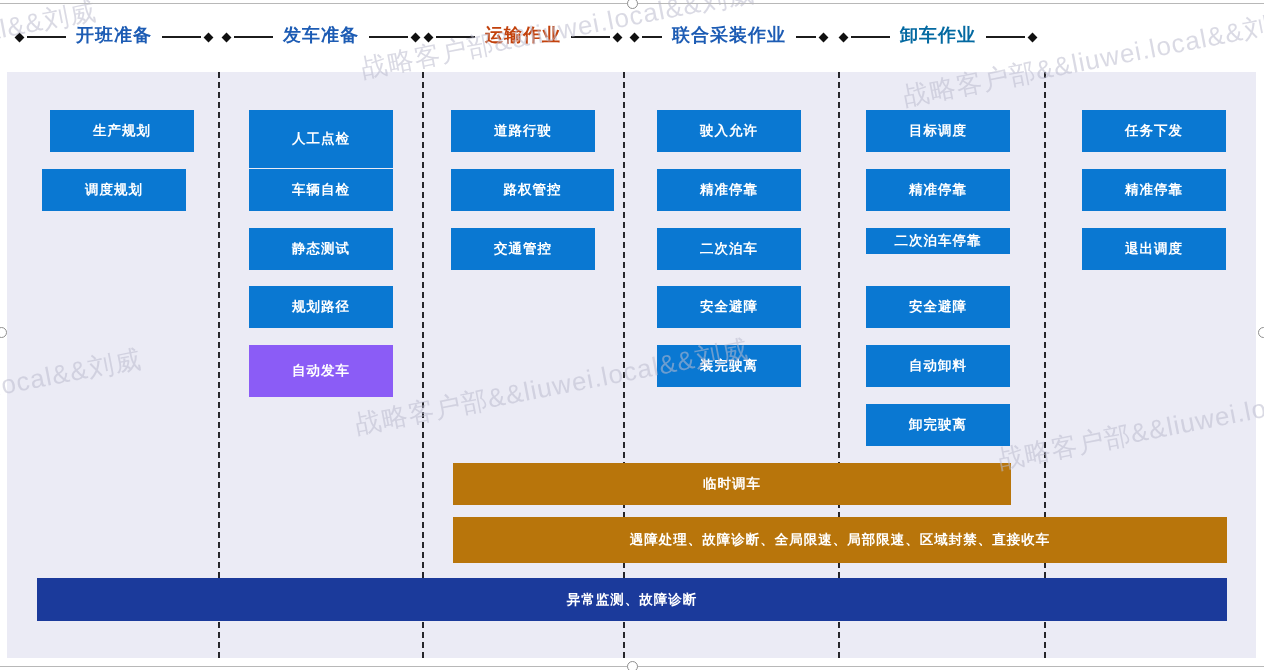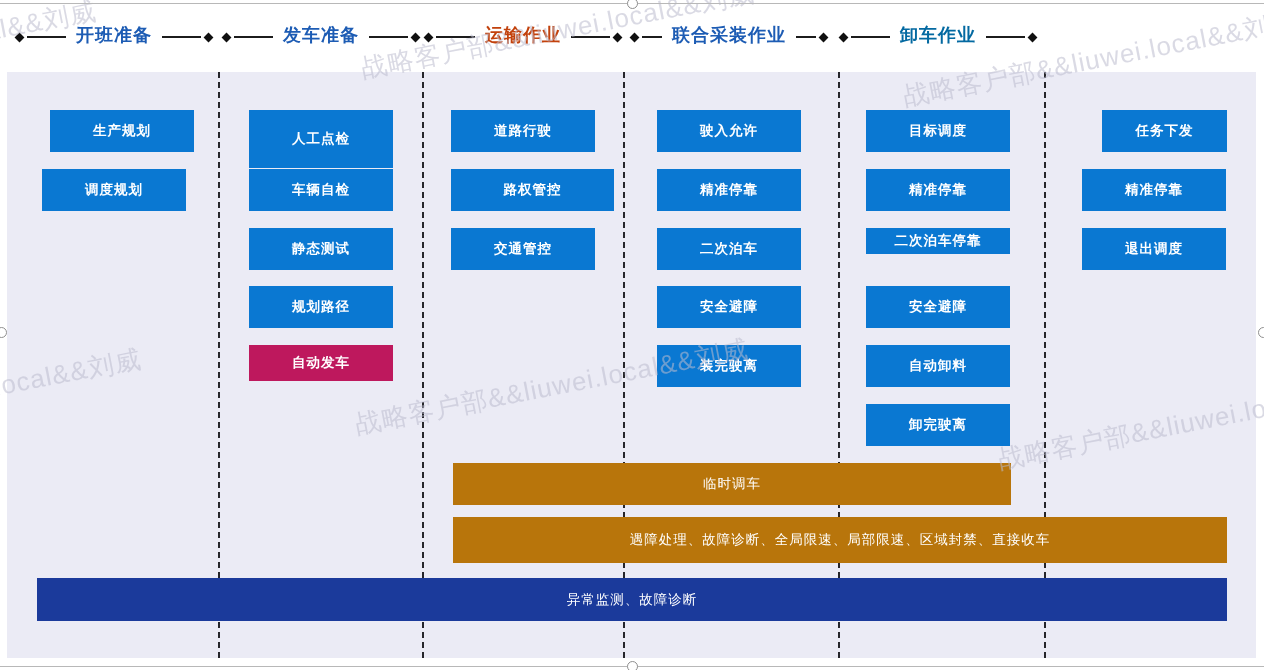--- a/index.html
+++ b/index.html
@@ -13,21 +13,21 @@
   .stage .ln{flex:1;height:2px;background:#1c1c1c;margin-bottom:10px;}
   .stage .diamond{width:7px;height:7px;background:#101010;transform:rotate(45deg);margin-bottom:7px;flex:0 0 auto;}
   .stage .dgapL{margin-right:4px;} .stage .dgapR{margin-left:4px;}
   .stage-label{font-size:18px;font-weight:bold;line-height:1;margin:0 10px 4px 10px;white-space:nowrap;letter-spacing:1px;}
   .task{
     position:absolute;display:flex;align-items:center;justify-content:center;
     color:#fff;font-size:13.5px;font-weight:bold;letter-spacing:1px;z-index:3;white-space:nowrap;
   }
   .bar{
     position:absolute;display:flex;align-items:center;justify-content:center;
-    color:#fff;font-size:13.5px;font-weight:normal;letter-spacing:1px;z-index:4;white-space:nowrap;
+    color:#fff;font-size:13.5px;font-weight:bold;letter-spacing:1px;z-index:4;white-space:nowrap;
   }
   .wm{
     position:absolute;font-size:26px;letter-spacing:1px;color:rgba(188,188,206,0.55);
     white-space:nowrap;transform:rotate(-11deg);transform-origin:0 0;z-index:8;pointer-events:none;
   }
   .slideline{position:absolute;left:0;width:1264px;height:1px;background:#b8b8b8;z-index:9;}
   .handle{
     position:absolute;width:11px;height:11px;box-sizing:border-box;background:#fff;
     border:1.5px solid #8f8f8f;border-radius:50%;z-index:10;
   }
@@ -76,36 +76,36 @@
       <div class="stage-label" style="color: #0369a1;">卸车作业</div>
       <div class="ln"></div>
       <div class="diamond dgapR"></div>
     </div>
     <div class="task" style="left: 42px; top: 110px; width: 144px; height: 42px; background: rgb(10, 120, 210); margin-left: 8px;">生产规划</div>
     <div class="task" style="left: 42px; top: 169px; width: 144px; height: 42px; background: rgb(10, 120, 210);">调度规划</div>
     <div class="task" style="left: 249px; top: 110px; width: 144px; height: 58px; background: rgb(10, 120, 210);">人工点检</div>
     <div class="task" style="left: 249px; top: 169px; width: 144px; height: 42px; background: rgb(10, 120, 210);">车辆自检</div>
     <div class="task" style="left: 249px; top: 228px; width: 144px; height: 42px; background: rgb(10, 120, 210);">静态测试</div>
     <div class="task" style="left: 249px; top: 286px; width: 144px; height: 42px; background: rgb(10, 120, 210);">规划路径</div>
-    <div class="task" style="left: 249px; top: 345px; width: 144px; height: 36px; background: #be185d;">自动发车</div>
+    <div class="task" style="left: 249px; top: 345px; width: 144px; height: 52px; background: #8b5cf6;">自动发车</div>
     <div class="task" style="left: 451px; top: 110px; width: 144px; height: 42px; background: rgb(10, 120, 210);">道路行驶</div>
     <div class="task" style="left: 451px; top: 169px; width: 163px; height: 42px; background: rgb(10, 120, 210);">路权管控</div>
     <div class="task" style="left: 451px; top: 228px; width: 144px; height: 42px; background: rgb(10, 120, 210);">交通管控</div>
     <div class="task" style="left: 657px; top: 110px; width: 144px; height: 42px; background: rgb(10, 120, 210);">驶入允许</div>
     <div class="task" style="left: 657px; top: 169px; width: 144px; height: 42px; background: rgb(10, 120, 210);">精准停靠</div>
     <div class="task" style="left: 657px; top: 228px; width: 144px; height: 42px; background: rgb(10, 120, 210);">二次泊车</div>
     <div class="task" style="left: 657px; top: 286px; width: 144px; height: 42px; background: rgb(10, 120, 210);">安全避障</div>
     <div class="task" style="left: 657px; top: 345px; width: 144px; height: 42px; background: rgb(10, 120, 210);">装完驶离</div>
     <div class="task" style="left: 866px; top: 110px; width: 144px; height: 42px; background: rgb(10, 120, 210);">目标调度</div>
     <div class="task" style="left: 866px; top: 169px; width: 144px; height: 42px; background: rgb(10, 120, 210);">精准停靠</div>
     <div class="task" style="left: 866px; top: 228px; width: 144px; height: 26px; background: rgb(10, 120, 210);">二次泊车停靠</div>
     <div class="task" style="left: 866px; top: 286px; width: 144px; height: 42px; background: rgb(10, 120, 210);">安全避障</div>
     <div class="task" style="left: 866px; top: 345px; width: 144px; height: 42px; background: rgb(10, 120, 210);">自动卸料</div>
     <div class="task" style="left: 866px; top: 404px; width: 144px; height: 42px; background: rgb(10, 120, 210);">卸完驶离</div>
-    <div class="task" style="left: 1082px; top: 110px; width: 125px; height: 42px; background: rgb(10, 120, 210); margin-left: 20px;">任务下发</div>
+    <div class="task" style="left: 1082px; top: 110px; width: 144px; height: 42px; background: rgb(10, 120, 210);">任务下发</div>
     <div class="task" style="left: 1082px; top: 169px; width: 144px; height: 42px; background: rgb(10, 120, 210);">精准停靠</div>
     <div class="task" style="left: 1082px; top: 228px; width: 144px; height: 42px; background: rgb(10, 120, 210);">退出调度</div>
     <div class="bar" style="left: 453px; top: 463px; width: 558px; height: 42px; background: rgb(184, 117, 11);">临时调车</div>
     <div class="bar" style="left: 453px; top: 517px; width: 774px; height: 46px; background: rgb(184, 117, 11);">遇障处理、故障诊断、全局限速、局部限速、区域封禁、直接收车</div>
     <div class="bar" style="left: 37px; top: 578px; width: 1190px; height: 43px; background: rgb(27, 58, 155);">异常监测、故障诊断</div>
     <div class="wm" style="left: -300px; top: 70px;">战略客户部&amp;&amp;liuwei.local&amp;&amp;刘威</div>
     <div class="wm" style="left: 358px; top: 52px;">战略客户部&amp;&amp;liuwei.local&amp;&amp;刘威</div>
     <div class="wm" style="left: 900px; top: 80px;">战略客户部&amp;&amp;liuwei.local&amp;&amp;刘威</div>
     <div class="wm" style="left: -255px; top: 418px;">战略客户部&amp;&amp;liuwei.local&amp;&amp;刘威</div>
     <div class="wm" style="left: 352px; top: 408px;">战略客户部&amp;&amp;liuwei.local&amp;&amp;刘威</div>

